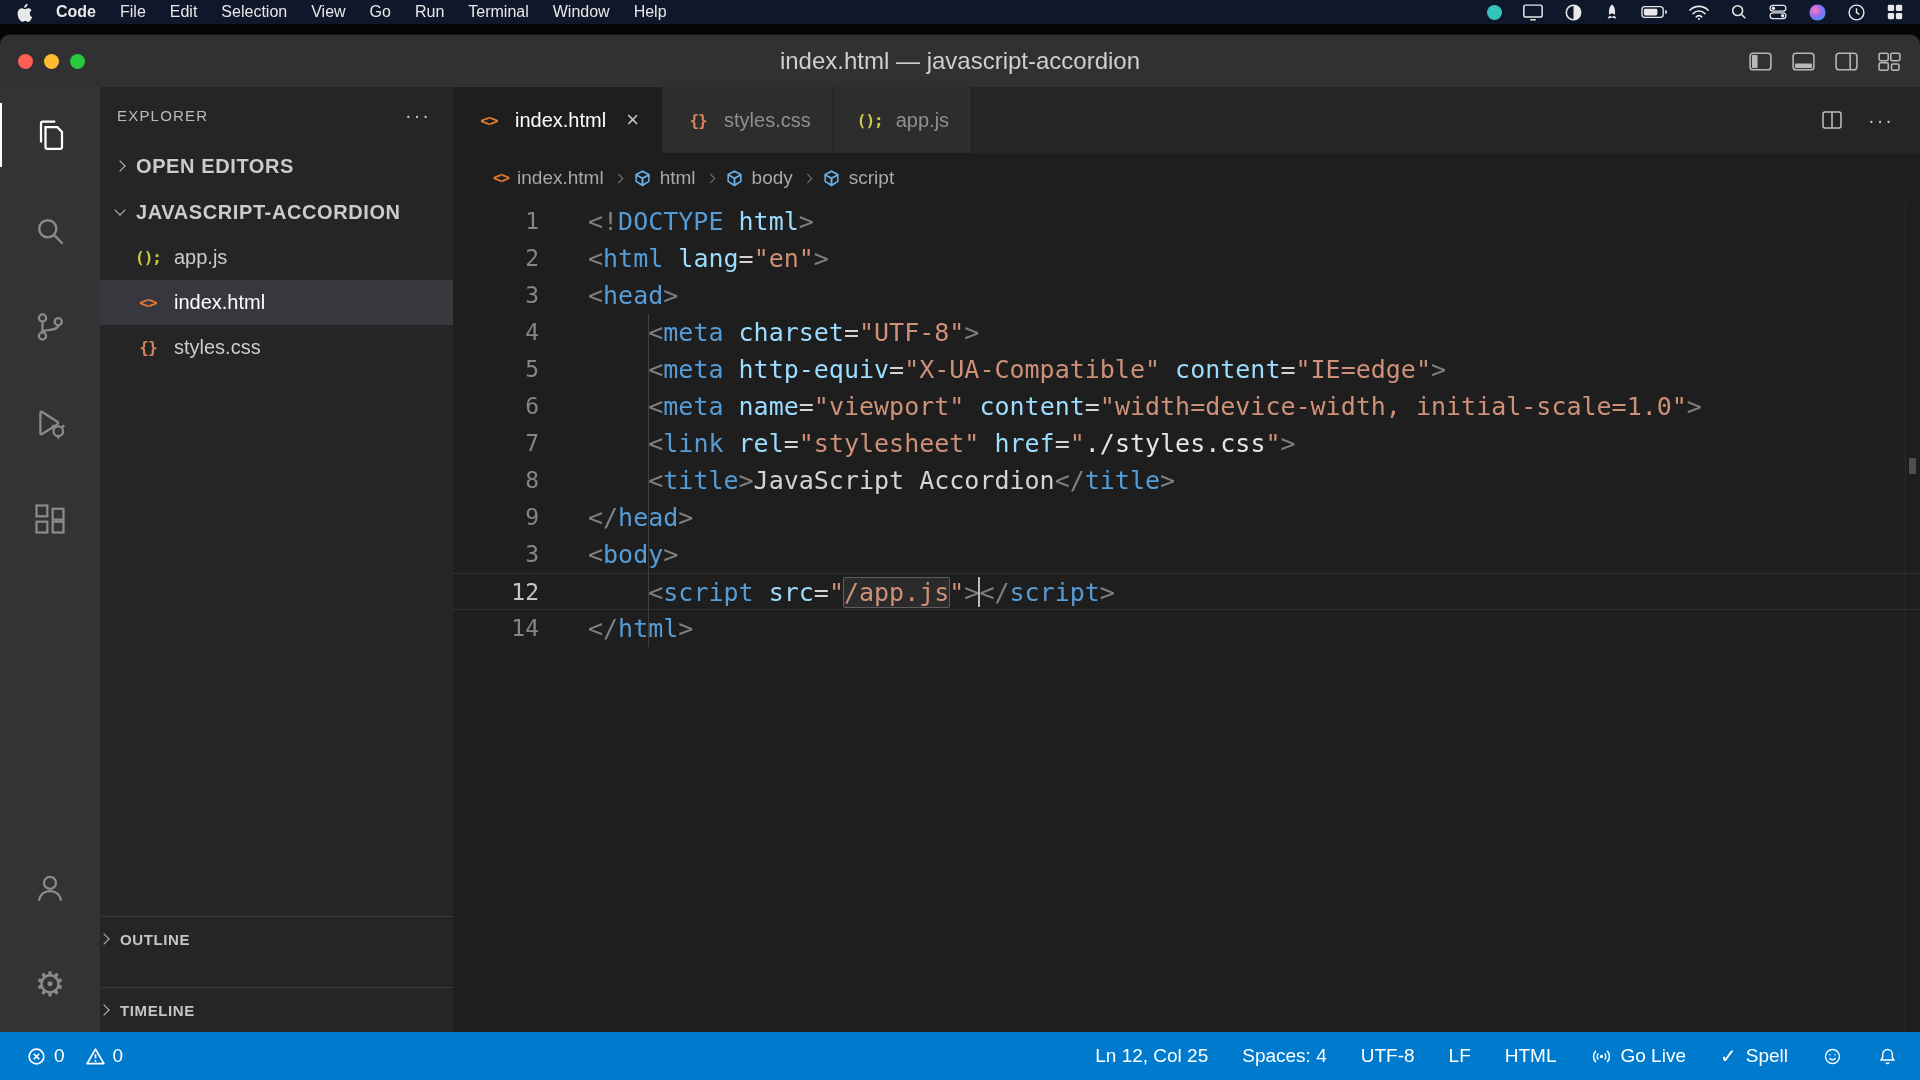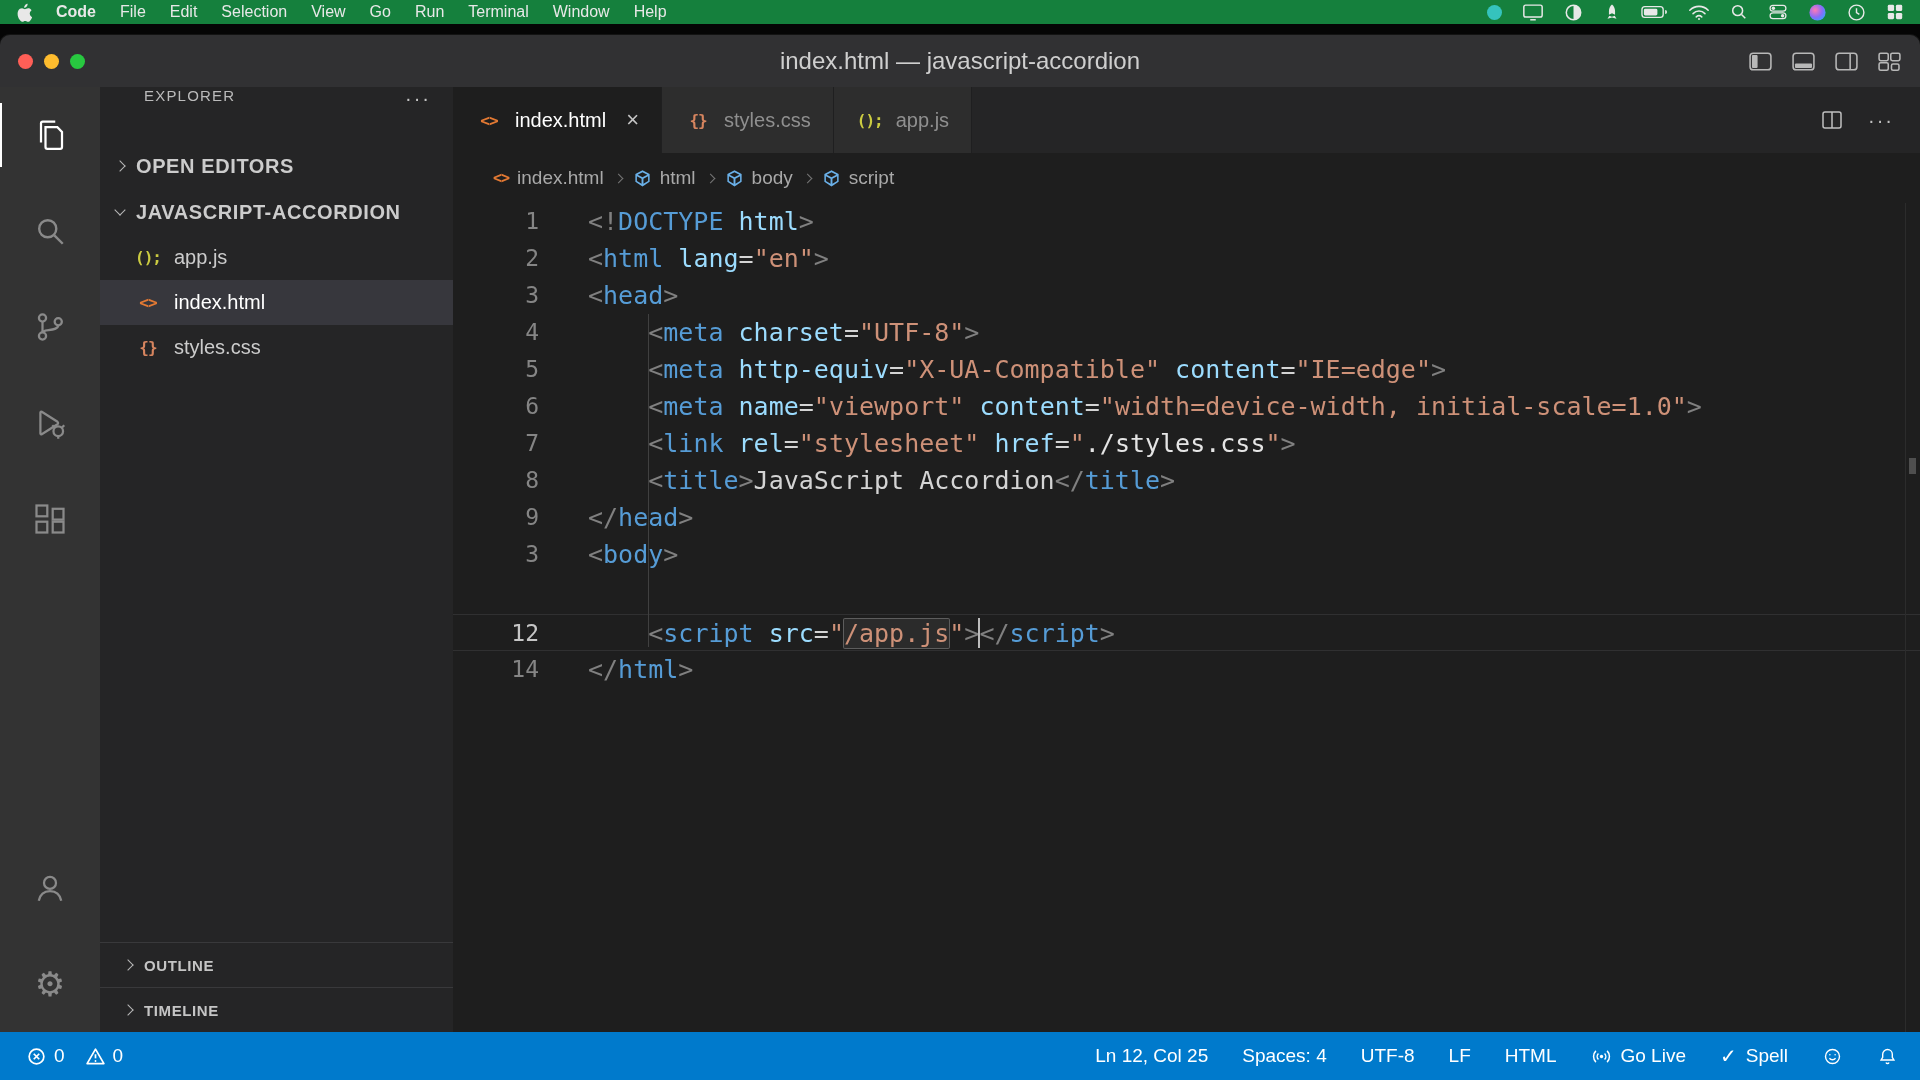--- a/index.html
+++ b/index.html
@@ -1,20 +1,20 @@
 <!DOCTYPE html>
 <html><head>
 <meta charset="utf-8">
 <style>
   * { box-sizing: border-box; margin: 0; padding: 0; }
   html,body { width:1920px; height:1080px; overflow:hidden; background:#050505;
     font-family:"Liberation Sans","DejaVu Sans",sans-serif; }
 
   
-  .menubar { height:24px; background:#15803d; display:flex; align-items:center;
+  .menubar { height:24px; background:#0f172a; display:flex; align-items:center;
     padding:0 16px; gap:24px; color:#e8e8e8; font-size:16px; }
   .menubar .apple { display:flex; align-items:center; }
   .menu-item { cursor:default; }
   .menu-item.appname { font-weight:700; }
   .menubar-right { margin-left:auto; display:flex; align-items:center; gap:20px; }
   .mb-ico { display:flex; align-items:center; }
 
   .desktop-gap { height:11px; background:#050505; }
 
   
@@ -35,38 +35,38 @@
 
   .activitybar { width:100px; background:#333333; display:flex; flex-direction:column; flex:0 0 auto; }
   .ab-item { height:96px; display:flex; align-items:center; justify-content:center;
     color:#8a8a8a; position:relative; cursor:pointer; }
   .ab-item.active { color:#ffffff; }
   .ab-item.active::before { content:""; position:absolute; left:0; top:16px; bottom:16px; width:2px; background:#ffffff; }
   .ab-bottom { margin-top:auto; }
   .gear-glyph { font-size:34px; line-height:1; font-family:"DejaVu Sans",sans-serif; }
 
   .sidebar { width:353px; background:#252526; flex:0 0 auto; display:flex; flex-direction:column; color:#c5c5c5; }
-  .sb-header { height:56px; display:flex; align-items:flex-start; padding:0 22px 0 44px;
+  .sb-header { height:56px; display:flex; align-items:center; padding:0 22px 0 17px;
     font-size:15px; letter-spacing:1.2px; color:#bbbbbb; flex:0 0 auto; }
   .sb-header .more { margin-left:auto; font-size:20px; letter-spacing:2px; color:#c5c5c5; cursor:pointer; }
   .sb-row { height:46px; display:flex; align-items:center; gap:12px; padding:0 16px;
     font-size:20px; font-weight:700; letter-spacing:0.6px; color:#cccccc; cursor:pointer; flex:0 0 auto; }
   .chev { display:inline-block; width:8px; height:8px;
     border-right:1.8px solid #b8b8b8; border-bottom:1.8px solid #b8b8b8; flex:0 0 auto; }
   .chev.r { transform:rotate(-45deg); }
   .chev.d { transform:rotate(45deg); margin-top:-4px; }
   .file-list { flex:0 0 auto; }
   .file-row { height:45px; display:flex; align-items:center; gap:12px; padding-left:34px;
     font-size:20px; color:#cccccc; cursor:pointer; }
   .file-row.selected { background:#37373d; color:#ffffff; }
   .file-icon { width:28px; text-align:center; font-family:"DejaVu Sans Mono","Liberation Mono",monospace;
     font-weight:700; font-size:16px; letter-spacing:-1px; flex:0 0 auto; }
   .sb-bottom { margin-top:auto; }
   .sb-section { height:45px; border-top:1px solid #39393b; display:flex; align-items:center;
-    gap:12px; padding:0 24px; font-size:15px; font-weight:700; letter-spacing:0.6px; color:#c5c5c5; cursor:pointer; }
+    gap:12px; padding:0 0; font-size:15px; font-weight:700; letter-spacing:0.6px; color:#c5c5c5; cursor:pointer;margin-top:26px; }
 
   
   .editor { flex:1; min-width:0; display:flex; flex-direction:column; background:#1e1e1e; }
   .tabbar { height:66px; flex:0 0 auto; background:#252526; display:flex; align-items:stretch; }
   .tab { display:flex; align-items:center; gap:12px; padding:0 22px; font-size:20px;
     color:#8f8f8f; background:#2d2d2d; border-right:1px solid #1f1f20; cursor:pointer; }
   .tab.active { background:#1e1e1e; color:#ffffff; }
   .tab-close { margin-left:8px; font-size:22px; color:#c5c5c5; cursor:pointer; }
   .tabbar-right { margin-left:auto; display:flex; align-items:center; gap:24px; padding:0 26px; color:#c0c0c0; }
   .more-dots { font-size:20px; letter-spacing:2px; cursor:pointer; }
@@ -78,21 +78,21 @@
     transform:rotate(-45deg); flex:0 0 auto; }
   .bc-file-icon { font-family:"DejaVu Sans Mono","Liberation Mono",monospace; font-weight:700;
     font-size:15px; letter-spacing:-1px; }
 
   .code-area { flex:1; position:relative; overflow:hidden;
     font-family:"DejaVu Sans Mono","Liberation Mono",monospace; font-size:25px; line-height:37px; }
   .lines { position:relative; }
   .line { display:flex; height:37px; }
   .ln { flex:0 0 86px; width:86px; text-align:right; color:#858585; font-size:23px; cursor:pointer; }
   .line.current .ln { color:#c6c6c6; }
-  .line.current { border-top:1px solid #303031; border-bottom:1px solid #303031;margin-top:41px; }
+  .line.current { border-top:1px solid #303031; border-bottom:1px solid #303031; }
   .code { padding-left:49px; white-space:pre; cursor:text; }
   .tk-p { color:#808080; } .tk-t { color:#569cd6; } .tk-a { color:#9cdcfe; }
   .tk-s { color:#ce9178; } .tk-x { color:#d4d4d4; }
   .tk-u { color:#e5e5e5; }
   .tk-b { color:#ce9178; background:rgba(90,90,90,0.22); box-shadow:0 0 0 1px #5d5d5d; border-radius:1px; }
   .cursor { display:inline-block; width:2px; height:30px; background:#bcbcbc;
     vertical-align:text-bottom; margin:0 -1px; }
   .indent-guide { position:absolute; left:195px; top:111px; width:1px; height:333px; background:#404040; }
   .overview-ruler { position:absolute; right:0; top:0; bottom:0; width:15px; border-left:1px solid #2c2c2c; }
   .ruler-marker { position:absolute; right:4px; top:255px; width:7px; height:16px; background:#4f4f4f; }

